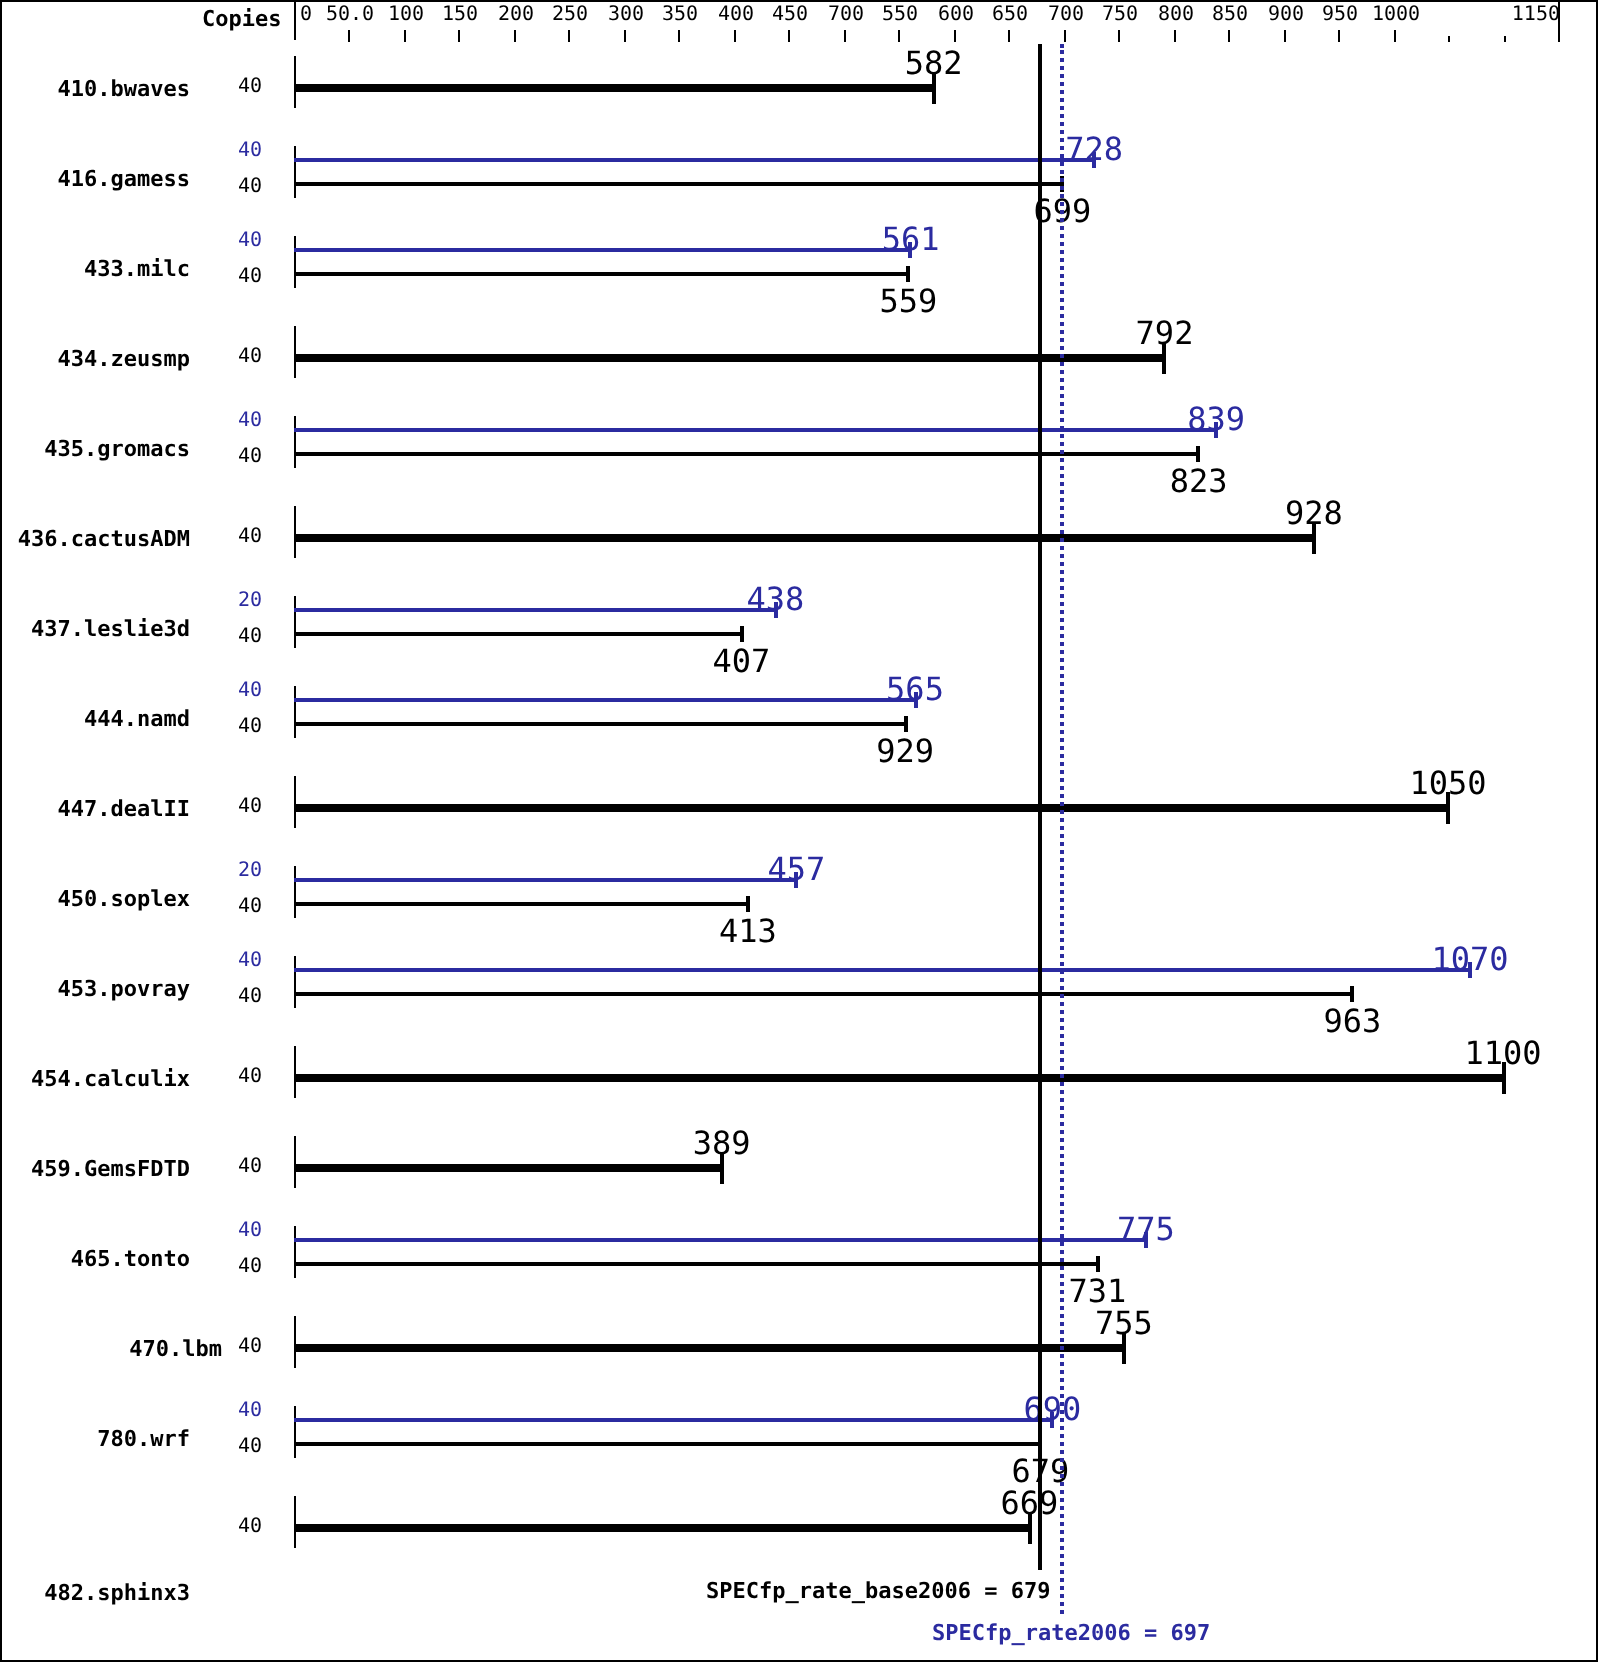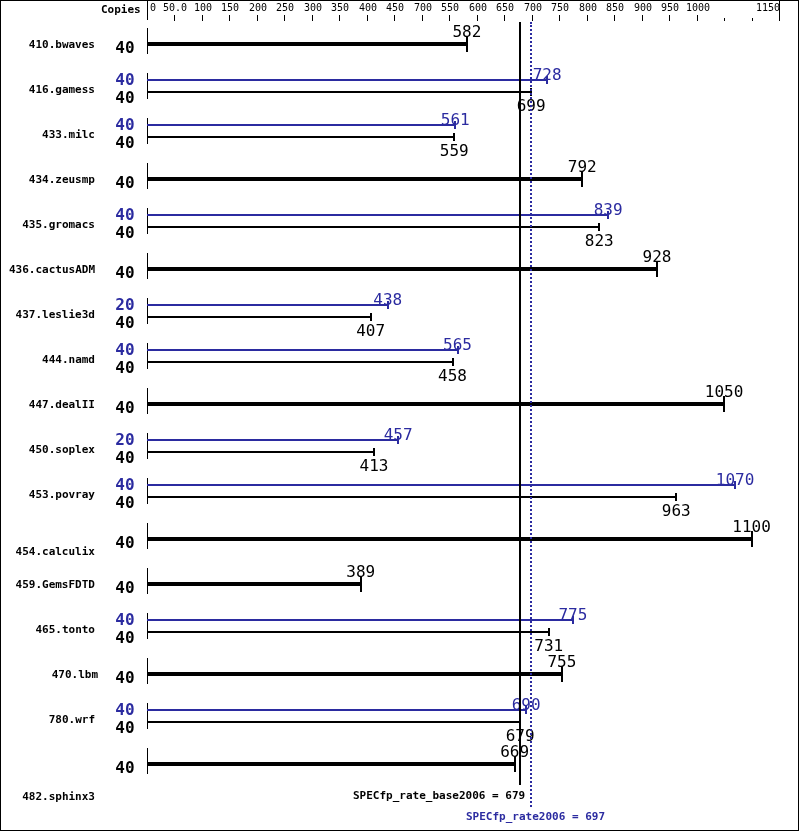--- a/index.html
+++ b/index.html
@@ -3,21 +3,21 @@
 <meta charset="utf-8">
 <style>
   html,body{margin:0;padding:0;background:#fff;}
   body{width:799px;height:831px;position:relative;overflow:hidden;font-family:"DejaVu Sans Mono","Liberation Mono",monospace;}
   #frame{position:absolute;left:0;top:0;width:797px;height:829px;border:1px solid #000;}
   .abs{position:absolute;}
   .hdr{font-weight:bold;font-size:11px;color:#000;}
   .tick-label{font-size:10px;color:#000;white-space:nowrap;transform:translateX(-2px);}
   .tick{width:1px;height:6px;background:#000;}
   .bench{font-weight:bold;font-size:11px;color:#000;text-align:right;width:95px;}
-  .copies{font-weight:bold;font-size:16px;width:20px;text-align:center;}
+  .copies{font-weight:normal;font-size:10px;width:20px;text-align:center;}
   .vlabel{font-size:16px;white-space:nowrap;}
   .bar{height:2px;}
   .bar.thick{height:4px;}
   .cap{width:2px;}
   .summary{font-weight:bold;font-size:11px;white-space:nowrap;}
 </style>
 </head>
 <body>
 
 <div id="frame"></div>
@@ -147,21 +147,21 @@
     <div class="abs " style="left: 0px; top: 343px; width: 799px; height: 45px;">
       <div class="abs bench" style="left: 0px; top: 10px;">444.namd</div>
       <div class="abs " style="left: 147px; top: 0px; width: 1px; height: 26px; background: rgb(0, 0, 0);"></div>
       <div class="abs copies" style="left: 115px; top: -3px; color: rgb(43, 43, 160);">40</div>
       <div class="abs copies" style="left: 115px; top: 15px; color: rgb(0, 0, 0);">40</div>
       <div class="abs bar" style="left: 147px; top: 6px; width: 310.504px; background: rgb(43, 43, 160);"></div>
       <div class="abs cap" style="left: 456.504px; top: 3px; height: 8px; background: rgb(43, 43, 160);"></div>
       <div class="abs vlabel" style="left: 457.504px; top: -8px; color: rgb(43, 43, 160); transform: translateX(-50%);">565</div>
       <div class="abs bar" style="left: 147px; top: 18px; width: 305.558px; background: rgb(0, 0, 0);"></div>
       <div class="abs cap" style="left: 451.558px; top: 15px; height: 8px; background: rgb(0, 0, 0);"></div>
-      <div class="abs vlabel" style="left: 452.558px; top: 23px; color: rgb(0, 0, 0); transform: translateX(-50%);">458</div>
+      <div class="abs vlabel" style="left: 452.558px; top: 23px; color: rgb(0, 0, 0); transform: translateX(-50%);">929</div>
     </div>
     <div class="abs " style="left: 0px; top: 388px; width: 799px; height: 45px;">
       <div class="abs bench" style="left: 0px; top: 10px;">447.dealII</div>
       <div class="abs " style="left: 147px; top: 0px; width: 1px; height: 26px; background: rgb(0, 0, 0);"></div>
       <div class="abs copies" style="left: 115px; top: 10px; color: rgb(0, 0, 0);">40</div>
       <div class="abs bar thick" style="left: 147px; top: 14px; width: 577.043px; background: rgb(0, 0, 0);"></div>
       <div class="abs cap" style="left: 723.043px; top: 8px; height: 16px; background: rgb(0, 0, 0);"></div>
       <div class="abs vlabel" style="left: 724.043px; top: -6px; color: rgb(0, 0, 0); transform: translateX(-50%);">1050</div>
     </div>
     <div class="abs " style="left: 0px; top: 433px; width: 799px; height: 45px;">
@@ -182,21 +182,21 @@
       <div class="abs copies" style="left: 115px; top: -3px; color: rgb(43, 43, 160);">40</div>
       <div class="abs copies" style="left: 115px; top: 15px; color: rgb(0, 0, 0);">40</div>
       <div class="abs bar" style="left: 147px; top: 6px; width: 588.035px; background: rgb(43, 43, 160);"></div>
       <div class="abs cap" style="left: 734.035px; top: 3px; height: 8px; background: rgb(43, 43, 160);"></div>
       <div class="abs vlabel" style="left: 735.035px; top: -8px; color: rgb(43, 43, 160); transform: translateX(-50%);">1070</div>
       <div class="abs bar" style="left: 147px; top: 18px; width: 529.231px; background: rgb(0, 0, 0);"></div>
       <div class="abs cap" style="left: 675.231px; top: 15px; height: 8px; background: rgb(0, 0, 0);"></div>
       <div class="abs vlabel" style="left: 676.231px; top: 23px; color: rgb(0, 0, 0); transform: translateX(-50%);">963</div>
     </div>
     <div class="abs " style="left: 0px; top: 523px; width: 799px; height: 45px;">
-      <div class="abs bench" style="left: 0px; top: 10px; margin-top: 12px;">454.calculix</div>
+      <div class="abs bench" style="left: 0px; top: 10px;">454.calculix</div>
       <div class="abs " style="left: 147px; top: 0px; width: 1px; height: 26px; background: rgb(0, 0, 0);"></div>
       <div class="abs copies" style="left: 115px; top: 10px; color: rgb(0, 0, 0);">40</div>
       <div class="abs bar thick" style="left: 147px; top: 14px; width: 604.522px; background: rgb(0, 0, 0);"></div>
       <div class="abs cap" style="left: 750.522px; top: 8px; height: 16px; background: rgb(0, 0, 0);"></div>
       <div class="abs vlabel" style="left: 751.522px; top: -6px; color: rgb(0, 0, 0); transform: translateX(-50%);">1100</div>
     </div>
     <div class="abs " style="left: 0px; top: 568px; width: 799px; height: 45px;">
       <div class="abs bench" style="left: 0px; top: 10px;">459.GemsFDTD</div>
       <div class="abs " style="left: 147px; top: 0px; width: 1px; height: 26px; background: rgb(0, 0, 0);"></div>
       <div class="abs copies" style="left: 115px; top: 10px; color: rgb(0, 0, 0);">40</div>
@@ -210,21 +210,21 @@
       <div class="abs copies" style="left: 115px; top: -3px; color: rgb(43, 43, 160);">40</div>
       <div class="abs copies" style="left: 115px; top: 15px; color: rgb(0, 0, 0);">40</div>
       <div class="abs bar" style="left: 147px; top: 6px; width: 425.913px; background: rgb(43, 43, 160);"></div>
       <div class="abs cap" style="left: 571.913px; top: 3px; height: 8px; background: rgb(43, 43, 160);"></div>
       <div class="abs vlabel" style="left: 572.913px; top: -8px; color: rgb(43, 43, 160); transform: translateX(-50%);">775</div>
       <div class="abs bar" style="left: 147px; top: 18px; width: 401.732px; background: rgb(0, 0, 0);"></div>
       <div class="abs cap" style="left: 547.732px; top: 15px; height: 8px; background: rgb(0, 0, 0);"></div>
       <div class="abs vlabel" style="left: 548.732px; top: 23px; color: rgb(0, 0, 0); transform: translateX(-50%);">731</div>
     </div>
     <div class="abs " style="left: 0px; top: 658px; width: 799px; height: 45px;">
-      <div class="abs bench" style="left: 3px; top: 10px;">470.lbm</div>
+      <div class="abs bench" style="left: 16px; top: 10px;">470.lbm</div>
       <div class="abs " style="left: 147px; top: 0px; width: 1px; height: 26px; background: rgb(0, 0, 0);"></div>
       <div class="abs copies" style="left: 115px; top: 10px; color: rgb(0, 0, 0);">40</div>
       <div class="abs bar thick" style="left: 147px; top: 14px; width: 414.922px; background: rgb(0, 0, 0);"></div>
       <div class="abs cap" style="left: 560.922px; top: 8px; height: 16px; background: rgb(0, 0, 0);"></div>
       <div class="abs vlabel" style="left: 561.922px; top: -6px; color: rgb(0, 0, 0); transform: translateX(-50%);">755</div>
     </div>
     <div class="abs " style="left: 0px; top: 703px; width: 799px; height: 45px;">
       <div class="abs bench" style="left: 0px; top: 10px;">780.wrf</div>
       <div class="abs " style="left: 147px; top: 0px; width: 1px; height: 26px; background: rgb(0, 0, 0);"></div>
       <div class="abs copies" style="left: 115px; top: -3px; color: rgb(43, 43, 160);">40</div>

